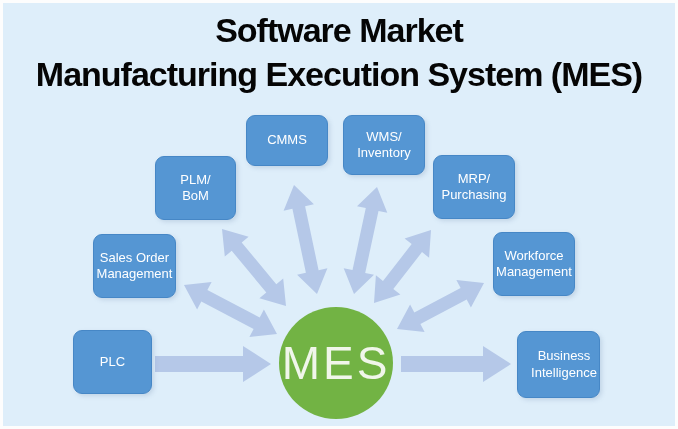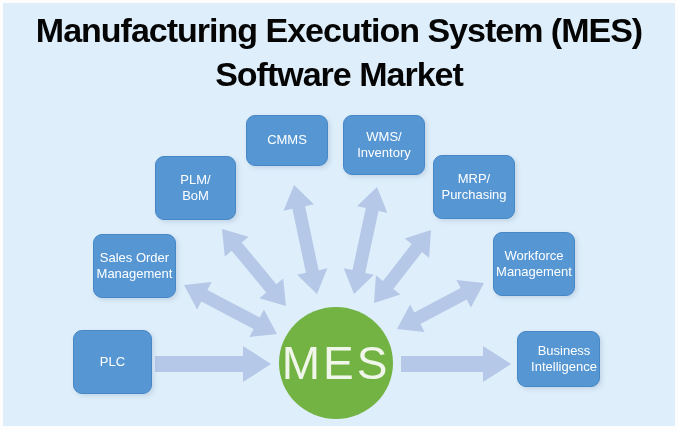--- a/index.html
+++ b/index.html
@@ -45,43 +45,43 @@
     box-sizing:border-box;
     box-shadow:2px 2px 4px rgba(110,140,175,0.25);
   }
   .node-plc       {left:70px;  top:327px; width:79px; height:64px;}
   .node-sales     {left:90px;  top:231px; width:83px; height:64px;}
   .node-plm       {left:152px; top:153px; width:81px; height:64px;}
   .node-cmms      {left:243px; top:112px; width:82px; height:51px;}
   .node-wms       {left:340px; top:112px; width:82px; height:60px;}
   .node-mrp       {left:430px; top:152px; width:82px; height:64px;}
   .node-workforce {left:490px; top:229px; width:82px; height:64px;}
-  .node-bi        {left:514px; top:328px; width:83px; height:56px;padding-left:11px;}
+  .node-bi        {left:514px; top:328px; width:83px; height:67px;padding-left:11px;}
   .mes-circle{
     position:absolute;
     left:276px; top:304px;
     width:114px; height:112px;
     border-radius:50%;
     background:#72b344;
     display:flex;
     align-items:center;
     justify-content:center;
     color:#f0f6ea;
     font-size:46px;
     letter-spacing:3px;
   }
 </style>
 </head>
 <body>
 
 <div class="page">
 
   <div class="title">
+    <div>Software Market</div>
     <div>Manufacturing Execution System (MES)</div>
-    <div>Software Market</div>
   </div>
 
   <svg class="arrow-layer" viewBox="0 0 678 429">
     <polygon class="arrow" points="152.0,369.0 240.0,369.0 240.0,379.0 268.0,361.0 240.0,343.0 240.0,353.0 152.0,353.0"></polygon>
     <polygon class="arrow" points="398.0,369.0 480.0,369.0 480.0,379.0 508.0,361.0 480.0,343.0 480.0,353.0 398.0,353.0"></polygon>
     <polygon class="arrow" points="181.0,282.0 194.1,306.4 198.3,298.5 250.6,326.0 246.4,334.0 274.0,331.0 260.9,306.6 256.7,314.5 204.4,287.0 208.6,279.0"></polygon>
     <polygon class="arrow" points="219.0,226.0 221.8,253.6 228.7,247.8 263.3,289.5 256.4,295.2 283.0,303.0 280.2,275.4 273.3,281.2 238.7,239.5 245.6,233.8"></polygon>
     <polygon class="arrow" points="291.0,182.0 280.6,207.7 289.4,205.8 302.9,269.8 294.1,271.7 314.0,291.0 324.4,265.3 315.6,267.2 302.1,203.2 310.9,201.3"></polygon>
     <polygon class="arrow" points="374.0,184.0 354.0,203.2 362.8,205.1 349.5,267.1 340.7,265.3 351.0,291.0 371.0,271.8 362.2,269.9 375.5,207.9 384.3,209.7"></polygon>
     <polygon class="arrow" points="428.0,227.0 401.6,235.6 408.7,241.1 380.0,277.9 372.9,272.3 371.0,300.0 397.4,291.4 390.3,285.9 419.0,249.1 426.1,254.7"></polygon>

